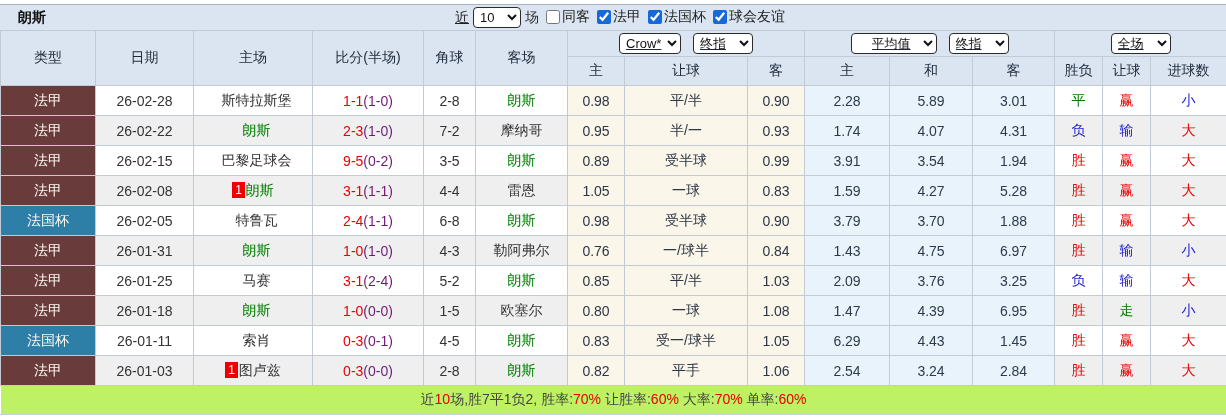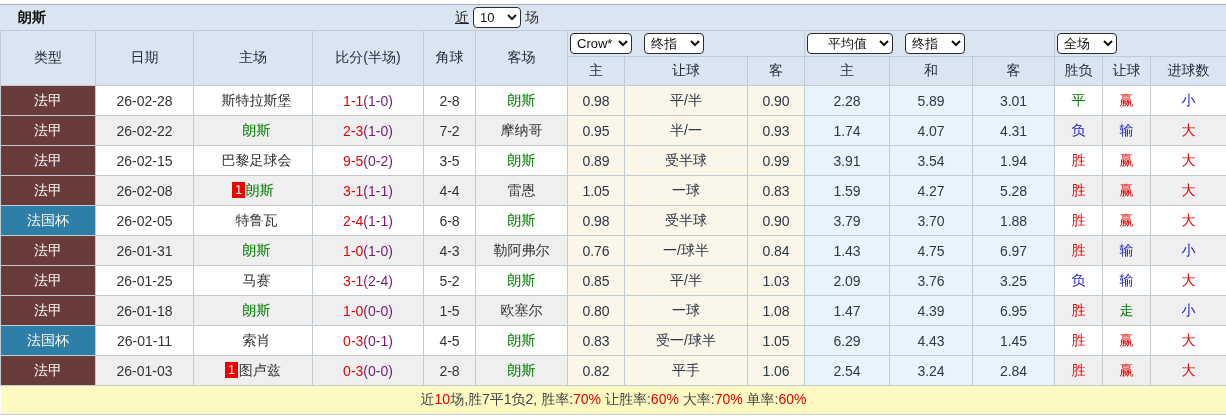--- a/index.html
+++ b/index.html
@@ -90,21 +90,21 @@
     white-space: nowrap;
     overflow: hidden;
   }
   thead th {
     background: var(--header-bg);
     font-weight: normal;
     color: #1d2a3a;
   }
   tr.hrow1 { height: 26px; }
   tr.hrow2 { height: 29px; }
-  .ddwrap { display: flex; justify-content: flex-start; align-items: center; gap: 12px; }
+  .ddwrap { display: flex; justify-content: center; align-items: center; gap: 12px; text-decoration: underline; }
   .ddwrap select { min-width: 60px; }
   select.wide { min-width: 86px; padding-left: 16px; }
   tbody tr { height: 30px; }
   tbody td.plain { background: #fff; }
   tbody tr.even td.plain { background: var(--alt-row); }
   td.type { color: #fdfaf2; }
   td.ah { background: var(--asian-bg); color: #2c3644; }
   td.eu { background: var(--euro-bg); color: #2c3a4c; }
   .badge {
     display: inline-block;
@@ -116,21 +116,21 @@
     margin-right: 1px;
     vertical-align: 1px;
   }
   .tname.self { color: #008000; }
   .score-main { color: #e80000; }
   .score-half { color: #701a75; }
   td.res { font-size: 14px; }
   
   tfoot td {
     height: 28px;
-    background: #fef9c3;
+    background: #bef264;
     border: none;
     border-top: 1px solid var(--border);
     font-size: 14px;
     color: #444;
   }
   tfoot .seg-red { color: #e80000; }
   tfoot .seg-dark { color: #444; }
 </style>
 </head>
 <body>
@@ -138,20 +138,33 @@
 <div class="panel">
 
   <div class="topbar">
     <span class="title">朗斯</span>
     <div class="controls">
       <a class="recent">近</a>
       <select>
         <option selected="">10</option>
       </select>
       <span>场</span>
+      <span id="cb-group"><label class="cb">
+            <input type="checkbox" style="">
+            <span>同客</span>
+          </label><label class="cb">
+            <input type="checkbox" checked="" style="">
+            <span>法甲</span>
+          </label><label class="cb">
+            <input type="checkbox" checked="" style="">
+            <span>法国杯</span>
+          </label><label class="cb">
+            <input type="checkbox" checked="" style="">
+            <span>球会友谊</span>
+          </label></span>
     </div>
   </div>
 
   <table>
     <colgroup>
       <col style="width:95px">
         <col style="width:98px">
         <col style="width:119px">
       <col style="width:111px">
         <col style="width:52px">

